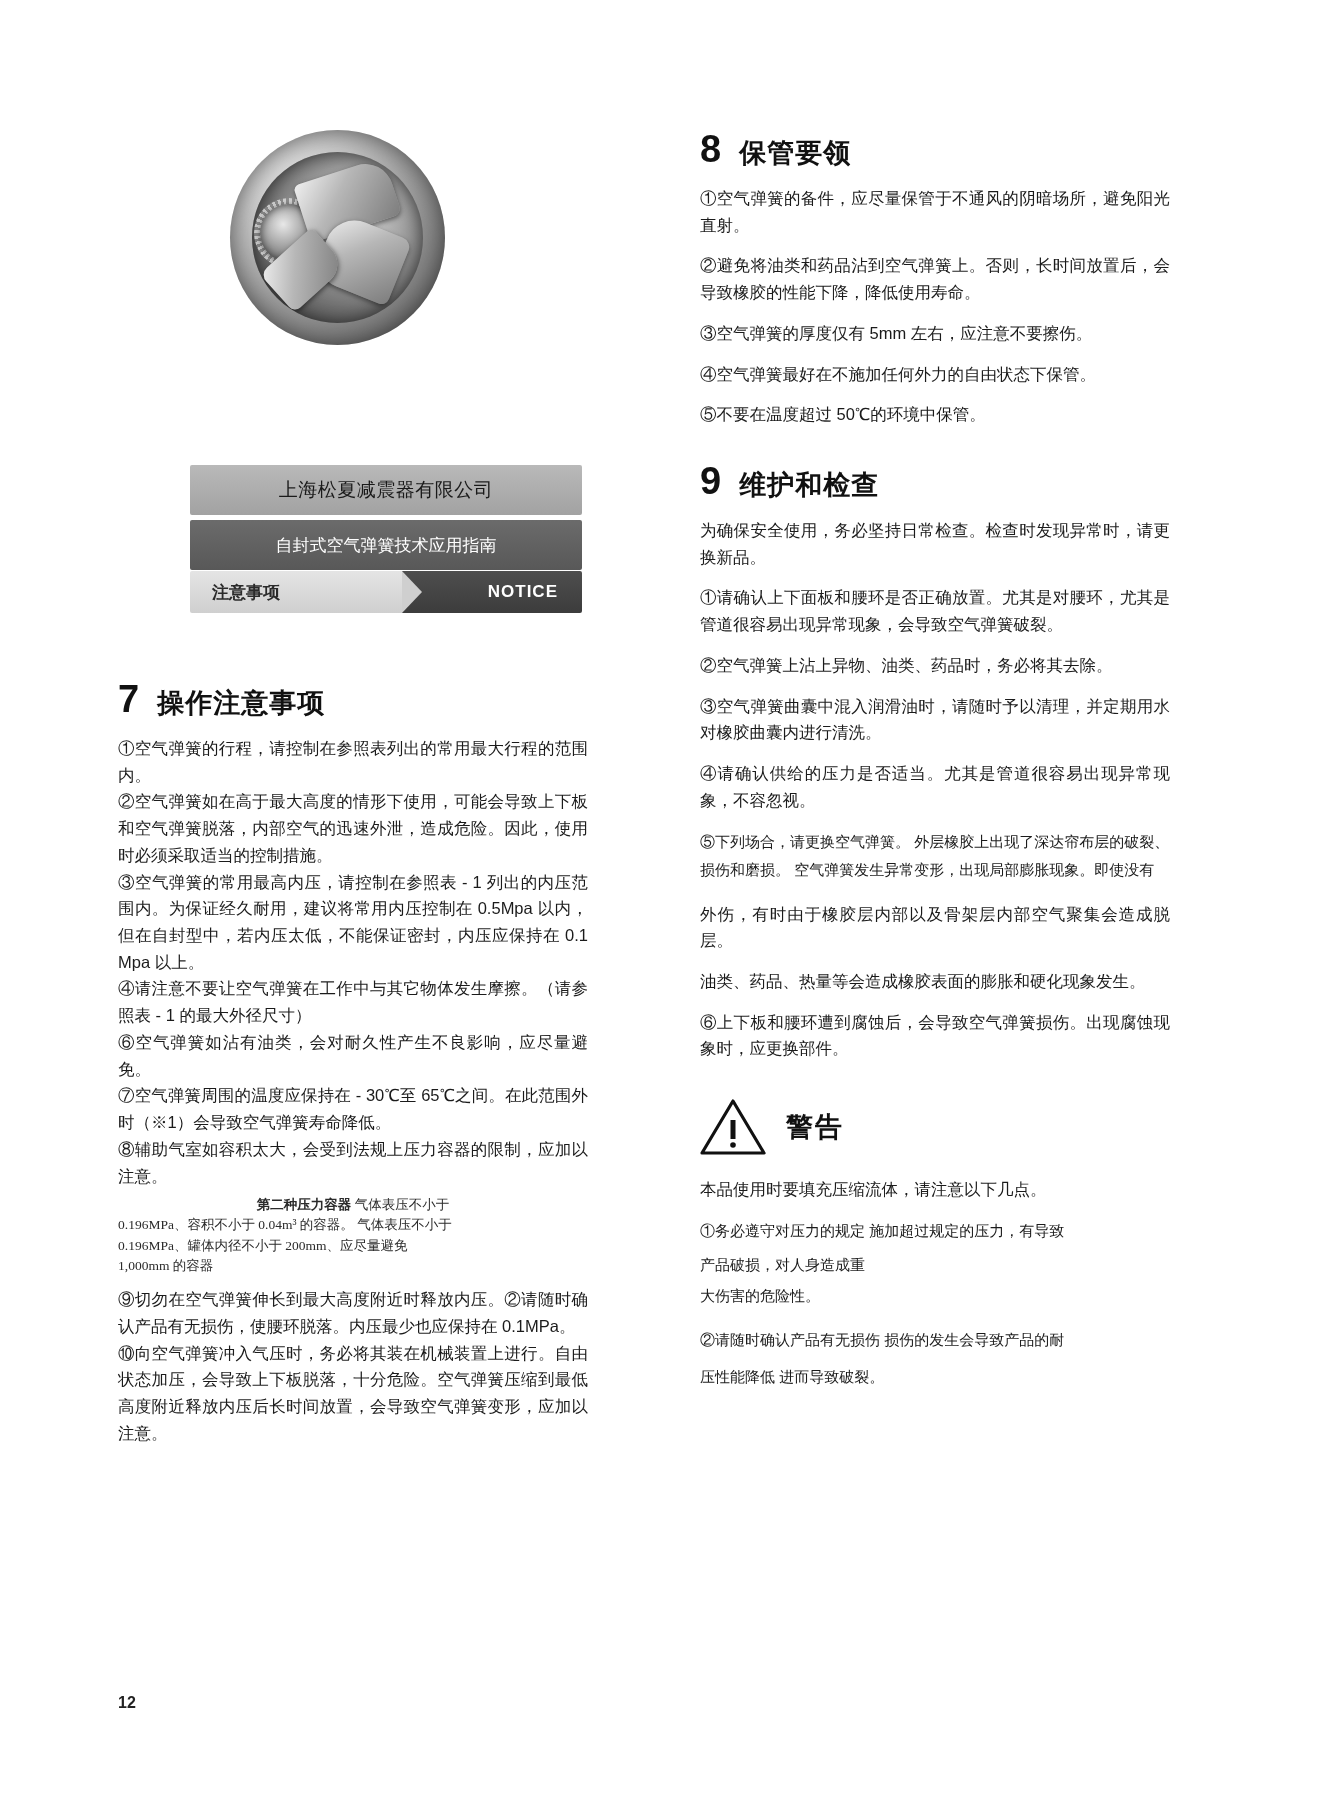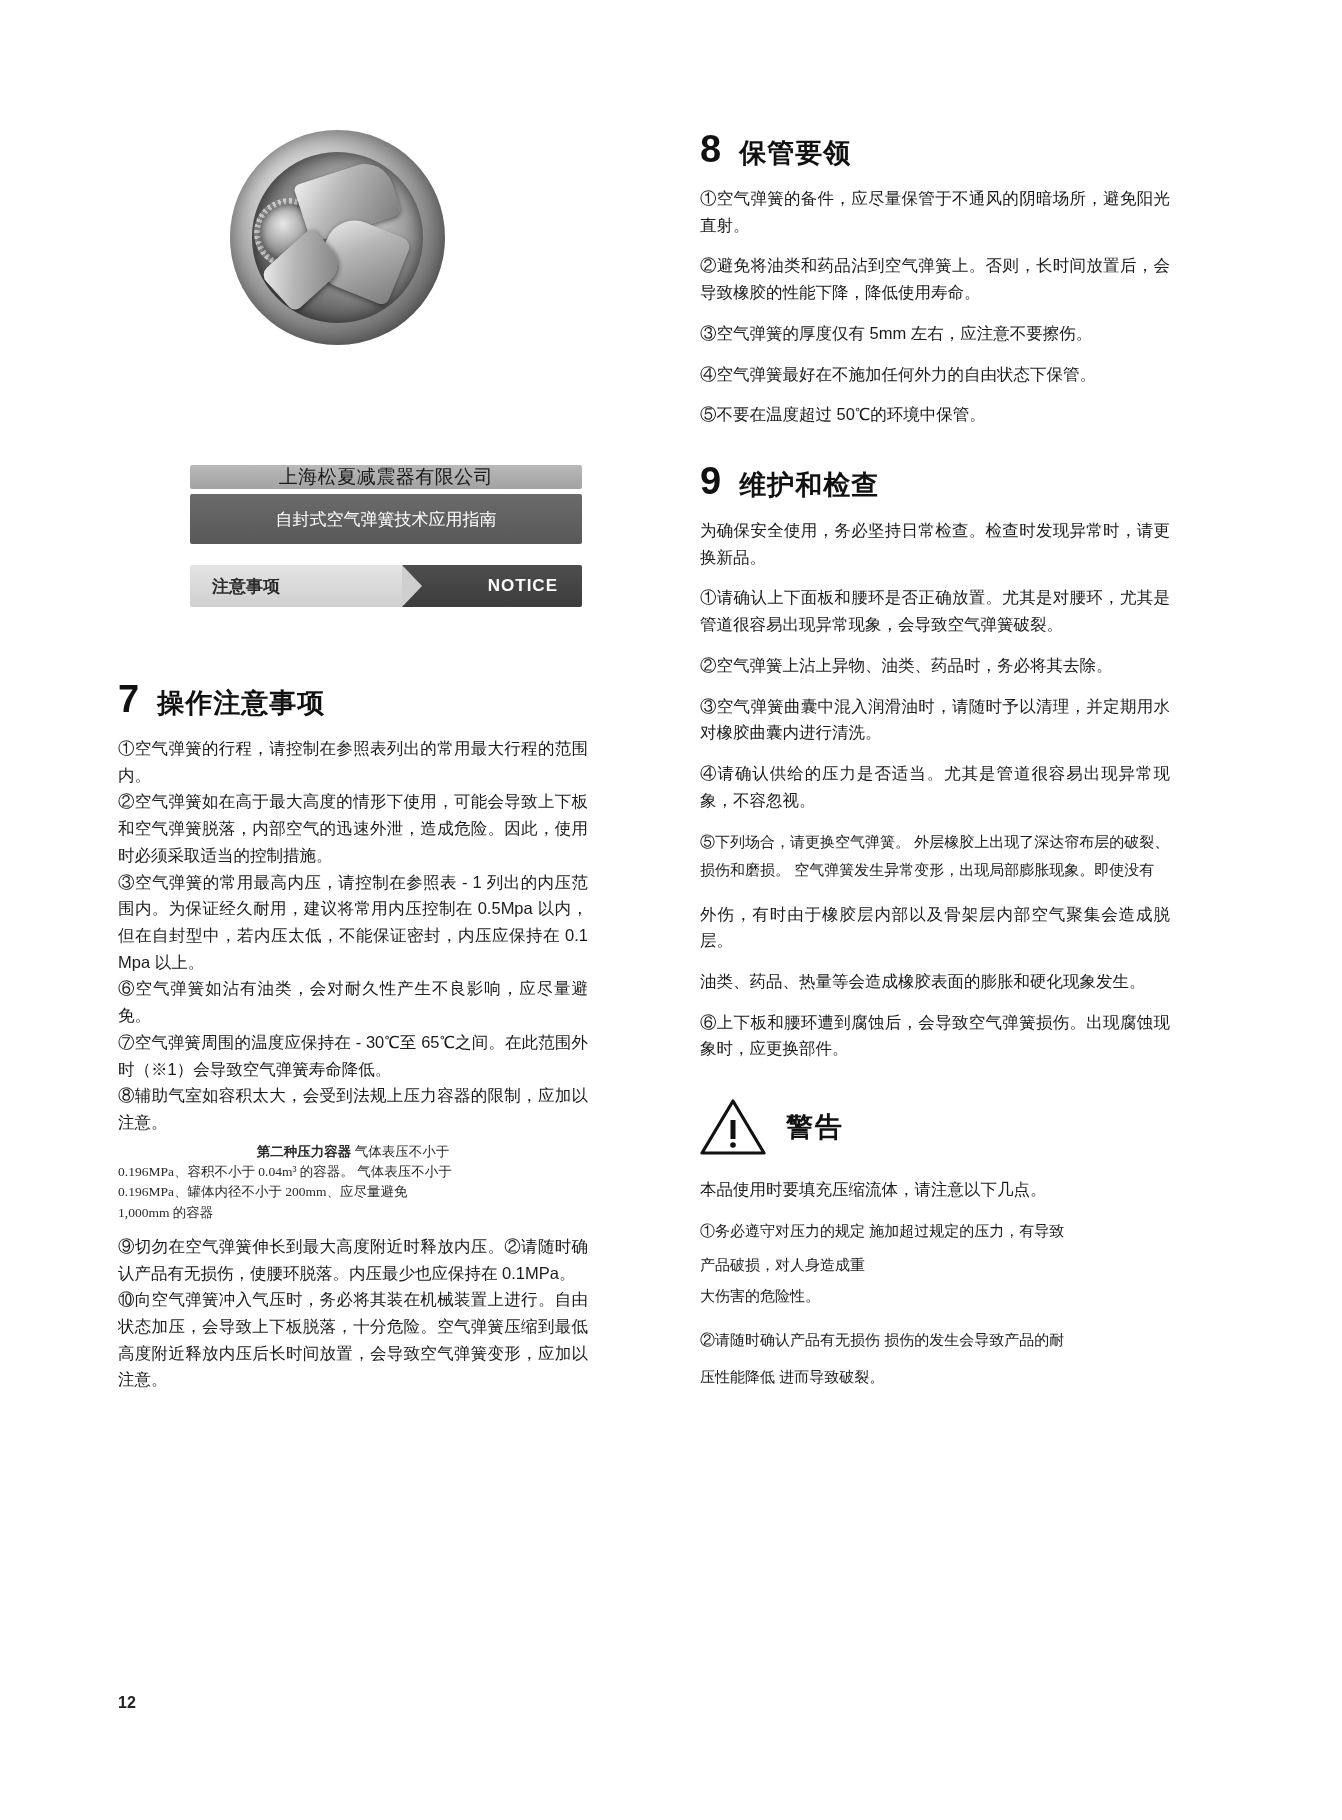--- a/index.html
+++ b/index.html
@@ -107,21 +107,21 @@
   }
 
   
   .bars {
     position: absolute;
     left: 190px;
     top: 465px;
     width: 392px;
   }
   .bar1 {
-    height: 24px;
+    height: 50px;
     background: linear-gradient(180deg, #b9b9b9 0%, #a2a2a2 100%);
     color: #1a1a1a;
     display: flex;
     align-items: center;
     justify-content: center;
     font-size: 19px;
     letter-spacing: .5px;
     border-radius: 2px;
   }
   .bar2 {
@@ -129,21 +129,21 @@
     height: 50px;
     background: linear-gradient(180deg, #6b6b6b 0%, #585858 100%);
     color: #ffffff;
     display: flex;
     align-items: center;
     justify-content: center;
     font-size: 17px;
     border-radius: 2px;
   }
   .bar3 {
-    margin-top: 21px;
+    margin-top: 1px;
     height: 42px;
     display: flex;
     border-radius: 2px;
     overflow: hidden;
     justify-content: center;
   }
   .bar3-left {
     flex: 0 0 190px;
     background: linear-gradient(180deg, #e4e4e4 0%, #cfcfcf 100%);
     display: flex;
@@ -294,20 +294,21 @@
 
     <div class="sec-head">
       <span class="sec-num">7</span>
       <span class="sec-title">操作注意事项</span>
     </div>
 
     <div class="left-block">
       <p class="tight">①空气弹簧的行程，请控制在参照表列出的常用最大行程的范围内。</p>
       <p class="tight">②空气弹簧如在高于最大高度的情形下使用，可能会导致上下板和空气弹簧脱落，内部空气的迅速外泄，造成危险。因此，使用时必须采取适当的控制措施。</p>
       <p class="tight">③空气弹簧的常用最高内压，请控制在参照表 - 1 列出的内压范围内。为保证经久耐用，建议将常用内压控制在 0.5Mpa 以内，但在自封型中，若内压太低，不能保证密封，内压应保持在 0.1 Mpa 以上。</p>
+      <p class="tight">④请注意不要让空气弹簧在工作中与其它物体发生摩擦。（请参照表 - 1 的最大外径尺寸）</p>
       <p class="tight">⑥空气弹簧如沾有油类，会对耐久性产生不良影响，应尽量避免。</p>
       <p class="tight">⑦空气弹簧周围的温度应保持在 - 30℃至 65℃之间。在此范围外时（※1）会导致空气弹簧寿命降低。</p>
       <p class="tight">⑧辅助气室如容积太大，会受到法规上压力容器的限制，应加以注意。</p>
     </div>
 
     <div class="note-block">
       <div class="note-first-line">
         <span style="font-weight:bold;">第二种压力容器</span>
         <span>气体表压不小于</span>
       </div>

